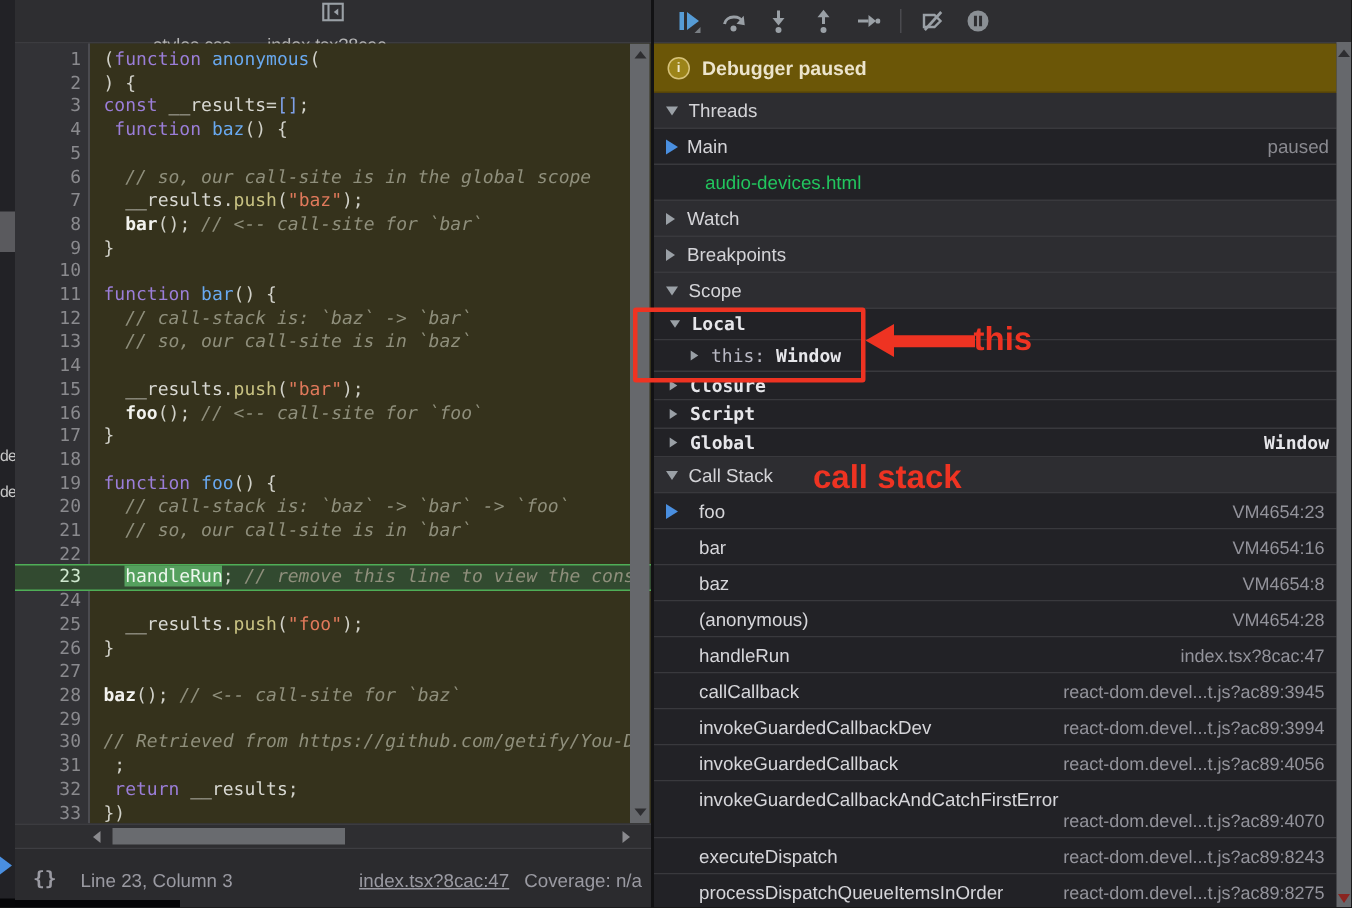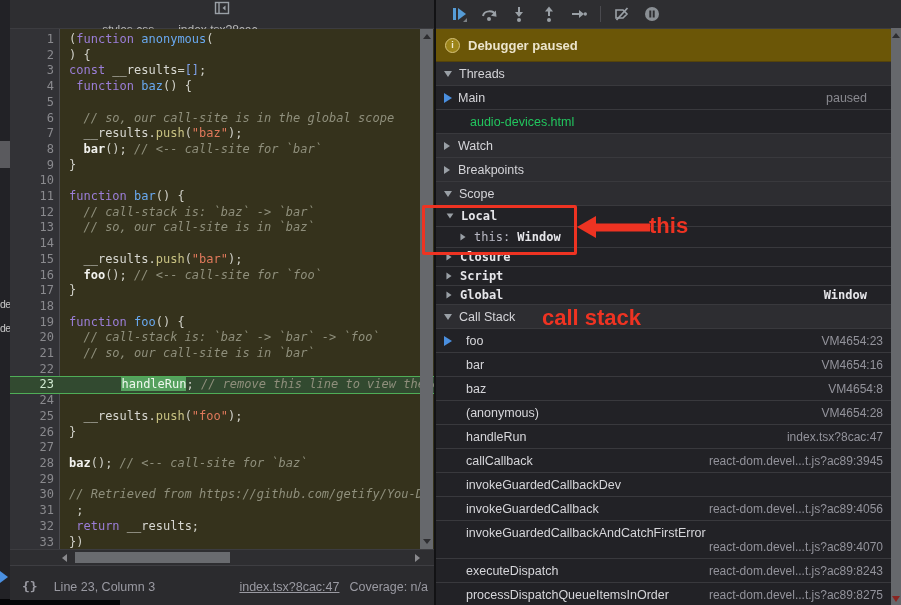--- a/index.html
+++ b/index.html
@@ -23,21 +23,21 @@
   .tab{display:flex;align-items:center;padding:0 12px;font-size:12px;color:#b5b5b5;cursor:default;}
   .tab.active{background:#0c0c0d;color:#eaeaea;margin-top:40px;}
   .tab .close{margin-left:8px;color:#b0b0b0;font-size:13px;}
   .chev{color:#9aa0a6;font-size:13px;margin:0 8px;}
   .code-wrap{position:relative;height:520px;overflow:hidden;
      background:linear-gradient(90deg,#323236 0px,#323236 49px,#4b4b50 49px,#4b4b50 50px,#35321c 50px);}
   .code-lines{padding-top:3px;font-family:"DejaVu Sans Mono",monospace;font-size:12px;line-height:15.7px;}
   .cl{display:flex;white-space:pre;}
   .cl .ln{flex:0 0 44px;text-align:right;padding-right:9px;color:#8a8a8e;}
   .cl .cd{padding-left:6px;}
-  .cl.paused{background:#324a30;box-shadow:0 -1px 0 #4fae57,0 1px 0 #4fae57;gap:38px;}
+  .cl.paused{background:#324a30;box-shadow:0 -1px 0 #4fae57,0 1px 0 #4fae57;}
   .cl.paused .ln{color:#cfe8cf;}
   .tk-kw{color:#9b7ed8}.tk-fn{color:#69a9f0}.tk-id{color:#d8d8d2}.tk-meth{color:#c9c383}
   .tk-str{color:#e0795b}.tk-cm{color:#8f8f7c;font-style:italic}.tk-pn{color:#d0d0c8}
   .tk-br{color:#7ea0e8}.tk-call{color:#f2f2ee;font-weight:bold}.tk-pl{color:#d0d0c8}
   .tk-dbg{background:#55a05e;color:#eef7ee;}
   .vscroll{position:absolute;top:0;right:1px;width:13px;height:100%;background:#66686c;}
   .vscroll .sarr{position:absolute;left:3px;width:0;height:0;border-left:4px solid transparent;border-right:4px solid transparent;}
   .vscroll .up{top:5px;border-bottom:5px solid #2e2e31;}
   .vscroll .dn{bottom:5px;border-top:5px solid #2e2e31;}
   .hscroll{position:relative;height:15px;background:#2e2e31;border-top:1px solid #3c3c40;}
@@ -58,21 +58,21 @@
   .banner{height:32px;margin-right:10px;background:#6b5607;display:flex;align-items:center;gap:8px;padding-left:9px;
           font-weight:bold;font-size:13px;color:#ece4cc;border-bottom:1px solid #55430a;}
   .info-icon{width:13px;height:13px;border-radius:50%;background:#9c8419;border:1px solid #d6c27a;color:#f0ead2;
              font-size:9px;font-weight:bold;display:inline-flex;align-items:center;justify-content:center;font-style:normal;}
   .panel-rows{margin-right:10px;font-size:12.5px;color:#d4d4d8;}
   .sec-header{height:23px;background:#2d2d31;border-bottom:1px solid #39393d;display:flex;align-items:center;padding-left:8px;}
   .row{background:#222226;border-bottom:1px solid #39393d;display:flex;align-items:center;}
   .thread-row{height:23px;padding-left:8px;}
   .thread-sub{height:23px;padding-left:34px;color:#22c55e;}
   .rname{margin-left:6px;}
-  .rright{margin-left:auto;margin-right:24px;}
+  .rright{margin-left:auto;margin-right:5px;}
   .paused-badge{color:#8a8a90;}
   .tri{display:inline-block;width:0;height:0;}
   .tri.down{border-left:4.5px solid transparent;border-right:4.5px solid transparent;border-top:6px solid #9aa0a6;margin-right:7px;}
   .tri.right{border-top:4.5px solid transparent;border-bottom:4.5px solid transparent;border-left:6px solid #9aa0a6;margin-right:8px;}
   .mono{font-family:"DejaVu Sans Mono",monospace;font-size:12px;}
   .scope-row{padding-left:10px;}
   .scope-row.h21{height:20px;}
   .scope-row.h19{height:18px;}
   .scope-row.indent{padding-left:24px;}
   .scope-row b{font-weight:bold;color:#e6e6ea;}
@@ -327,20 +327,21 @@
           <div class="row frame">
             <span class="fname">handleRun</span>
             <span class="floc">index.tsx?8cac:47</span>
           </div>
           <div class="row frame">
             <span class="fname">callCallback</span>
             <span class="floc">react-dom.devel...t.js?ac89:3945</span>
           </div>
           <div class="row frame">
             <span class="fname">invokeGuardedCallbackDev</span>
+            <span class="floc">react-dom.devel...t.js?ac89:3994</span>
           </div>
           <div class="row frame">
             <span class="fname">invokeGuardedCallback</span>
             <span class="floc">react-dom.devel...t.js?ac89:4056</span>
           </div>
           <div class="row frame wrap">
             <span class="fname">invokeGuardedCallbackAndCatchFirstError</span>
             <span class="floc">react-dom.devel...t.js?ac89:4070</span>
           </div>
           <div class="row frame">

